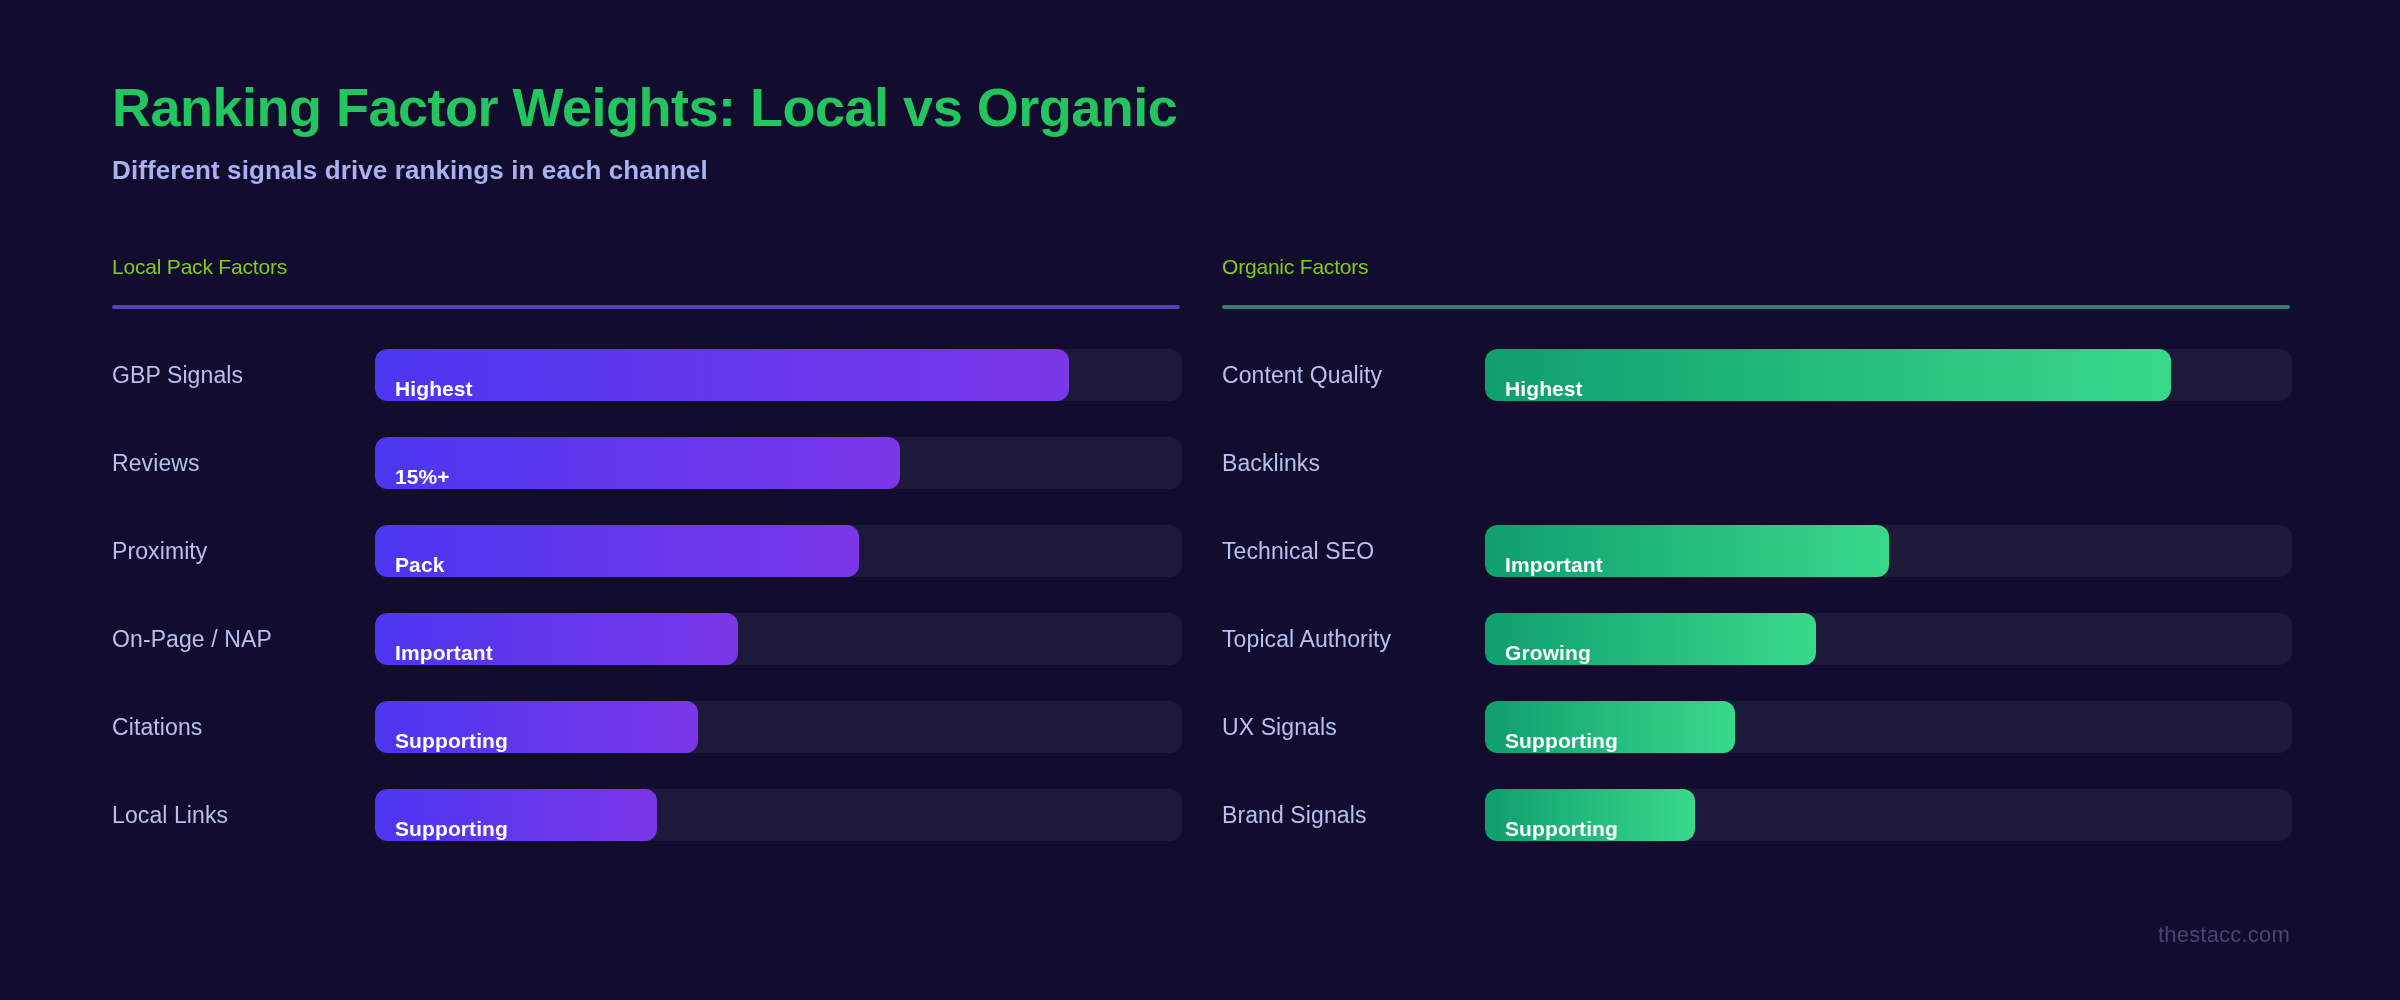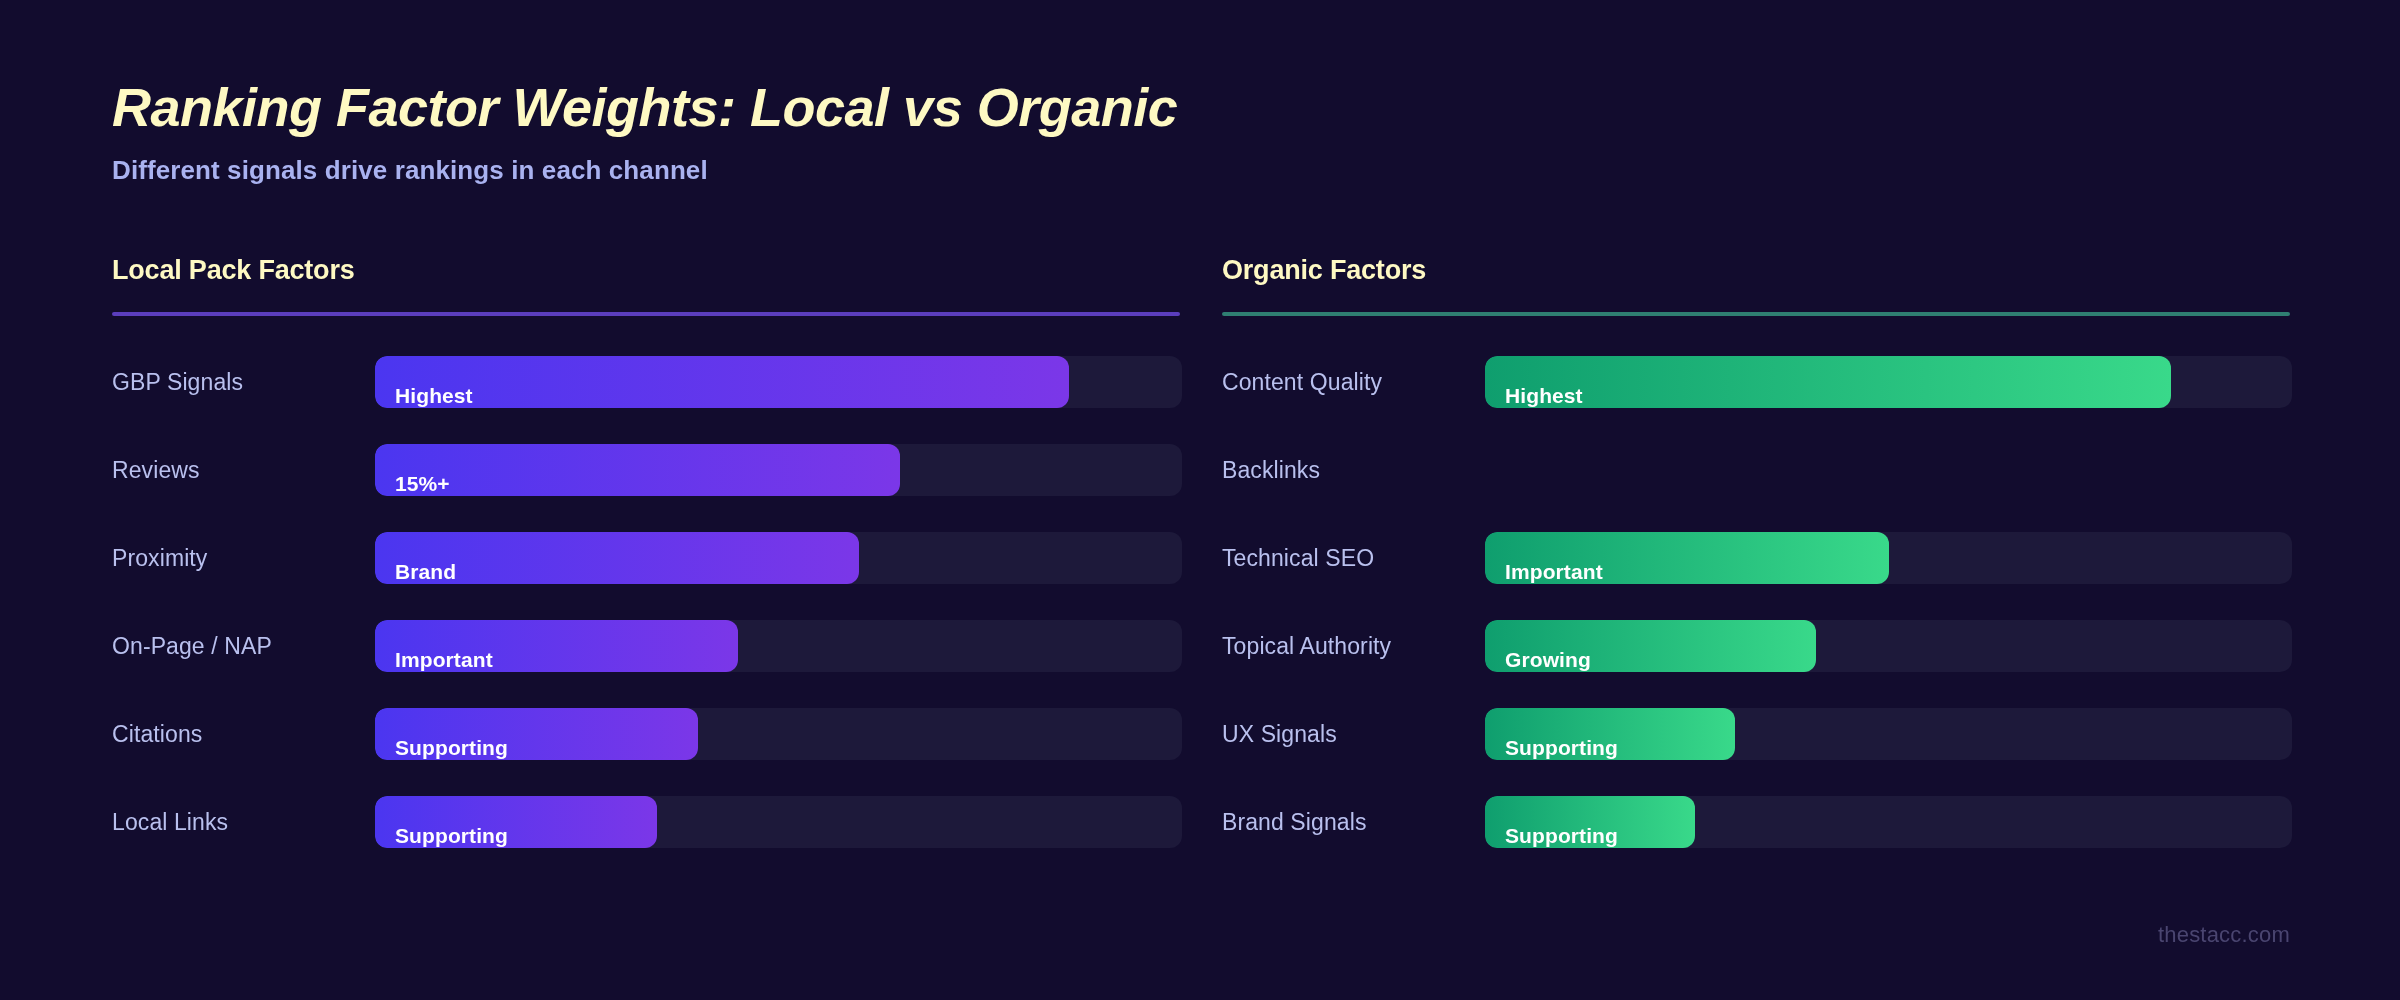--- a/index.html
+++ b/index.html
@@ -6,36 +6,36 @@
   html, body {
     width:2400px; height:1000px;
     background:#120c2e;
     font-family:"Liberation Sans", sans-serif;
     overflow:hidden;
   }
   .page { position:relative; width:2400px; height:1000px; padding:0; }
 
   .header { position:absolute; left:112px; top:78px; }
   .title {
-    font-size:54px; font-weight:700; color:#fef9c3;
-    letter-spacing:-0.5px; line-height:1.1; white-space:nowrap;font-style:italic;
+    font-size:54px; font-weight:700; color:#22c55e;
+    letter-spacing:-0.5px; line-height:1.1; white-space:nowrap;
   }
   .subtitle {
     margin-top:18px; font-size:26px; font-weight:700;
     color:#a9b2f0; letter-spacing:0.1px; white-space:nowrap;
   }
 
   .columns {
     position:absolute; left:112px; top:255px;
     width:2180px; display:flex; gap:40px;
   }
   .column { width:1070px; }
 
   .col-head {
-    font-size:27px; font-weight:700; color:#fef9c3;
+    font-size:21px; font-weight:400; color:#84cc16;
     letter-spacing:-0.2px; white-space:nowrap;
   }
   .col-rule { margin-top:26px; height:4px; width:1068px; border-radius:2px; }
   .col-rule.local   { background:#5b3ebd; }
   .col-rule.organic { background:#2f7f72; }
 
   .rows { margin-top:40px; }
   .row {
     display:flex; align-items:center;
     height:52px; margin-bottom:36px;
@@ -102,21 +102,21 @@
             <div class="bar local" style="width:65%">
               <span class="bar-text">15%+</span>
             </div>
           </div>
         </div>
 
         <div class="row">
           <div class="row-label">Proximity</div>
           <div class="track">
             <div class="bar local" style="width:60%">
-              <span class="bar-text">Brand</span>
+              <span class="bar-text">Pack</span>
             </div>
           </div>
         </div>
 
         <div class="row">
           <div class="row-label">On-Page / NAP</div>
           <div class="track">
             <div class="bar local" style="width:45%">
               <span class="bar-text">Important</span>
             </div>

